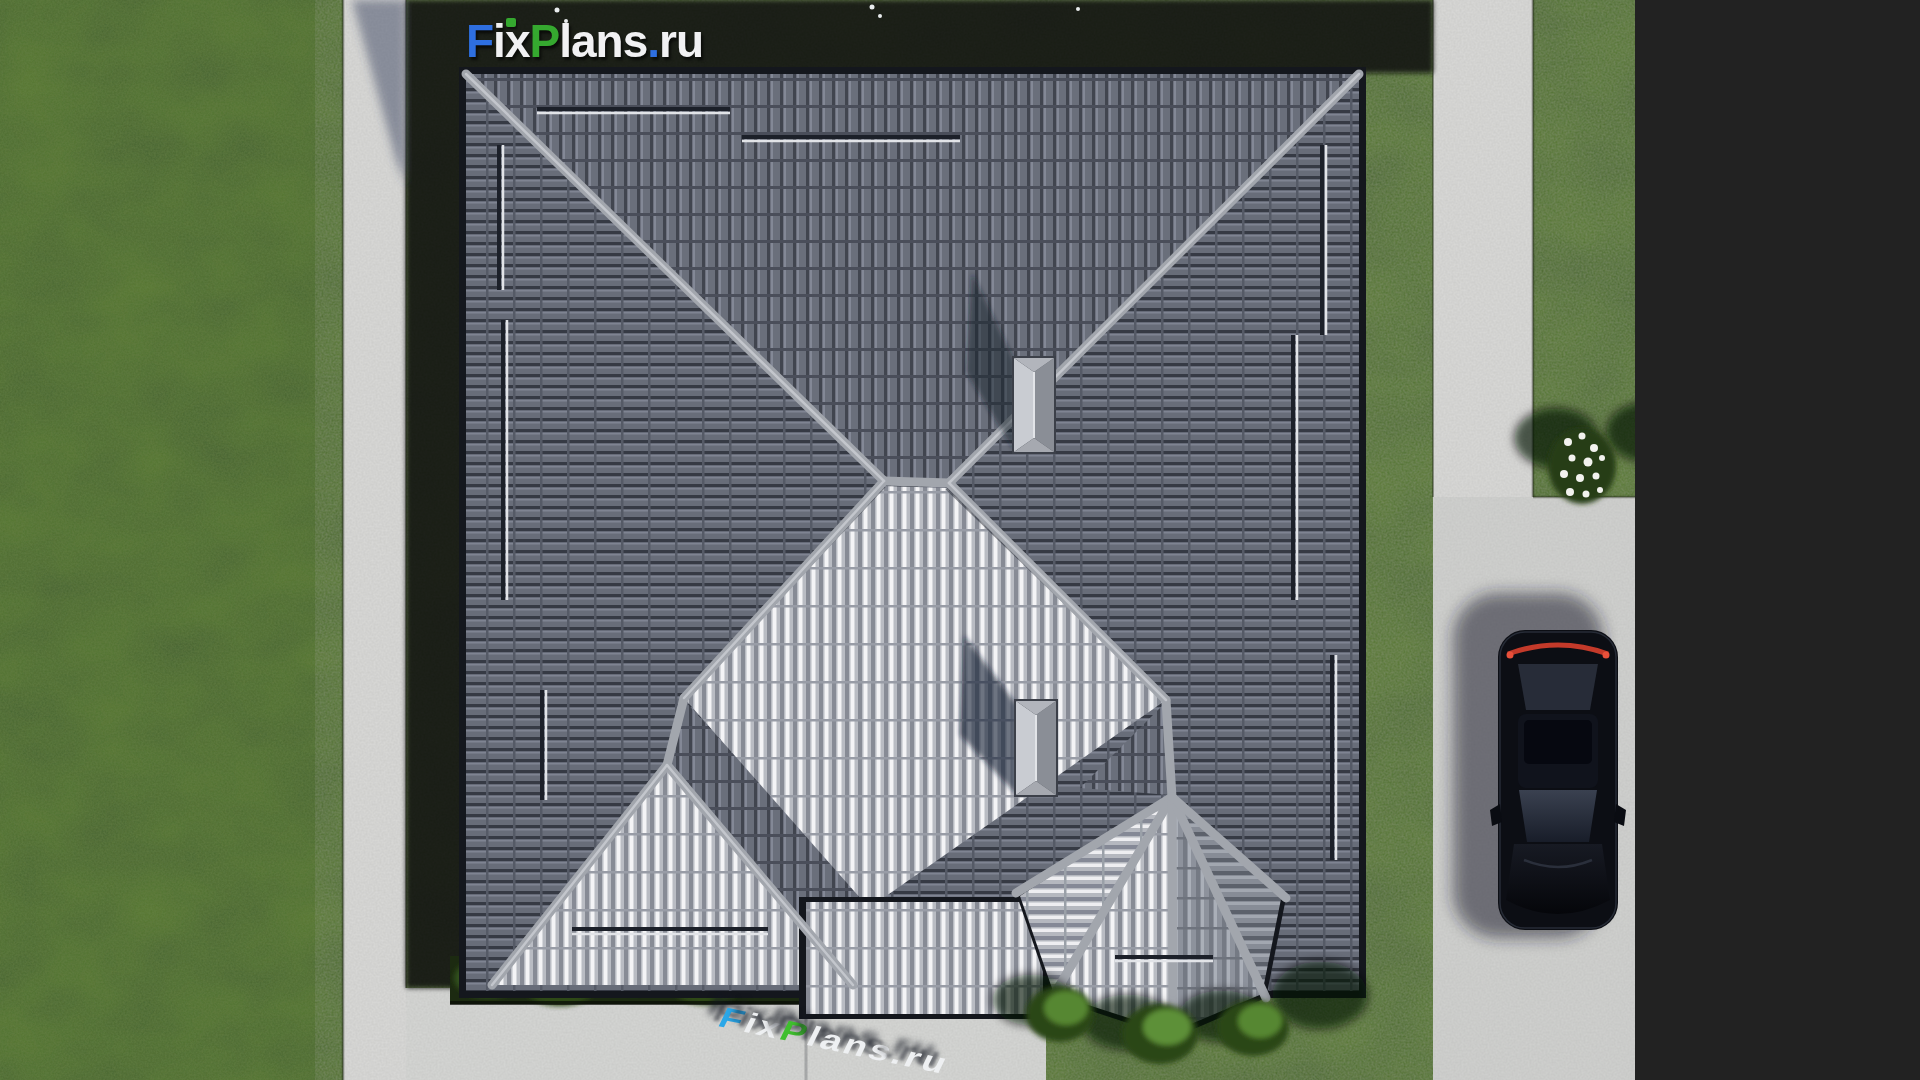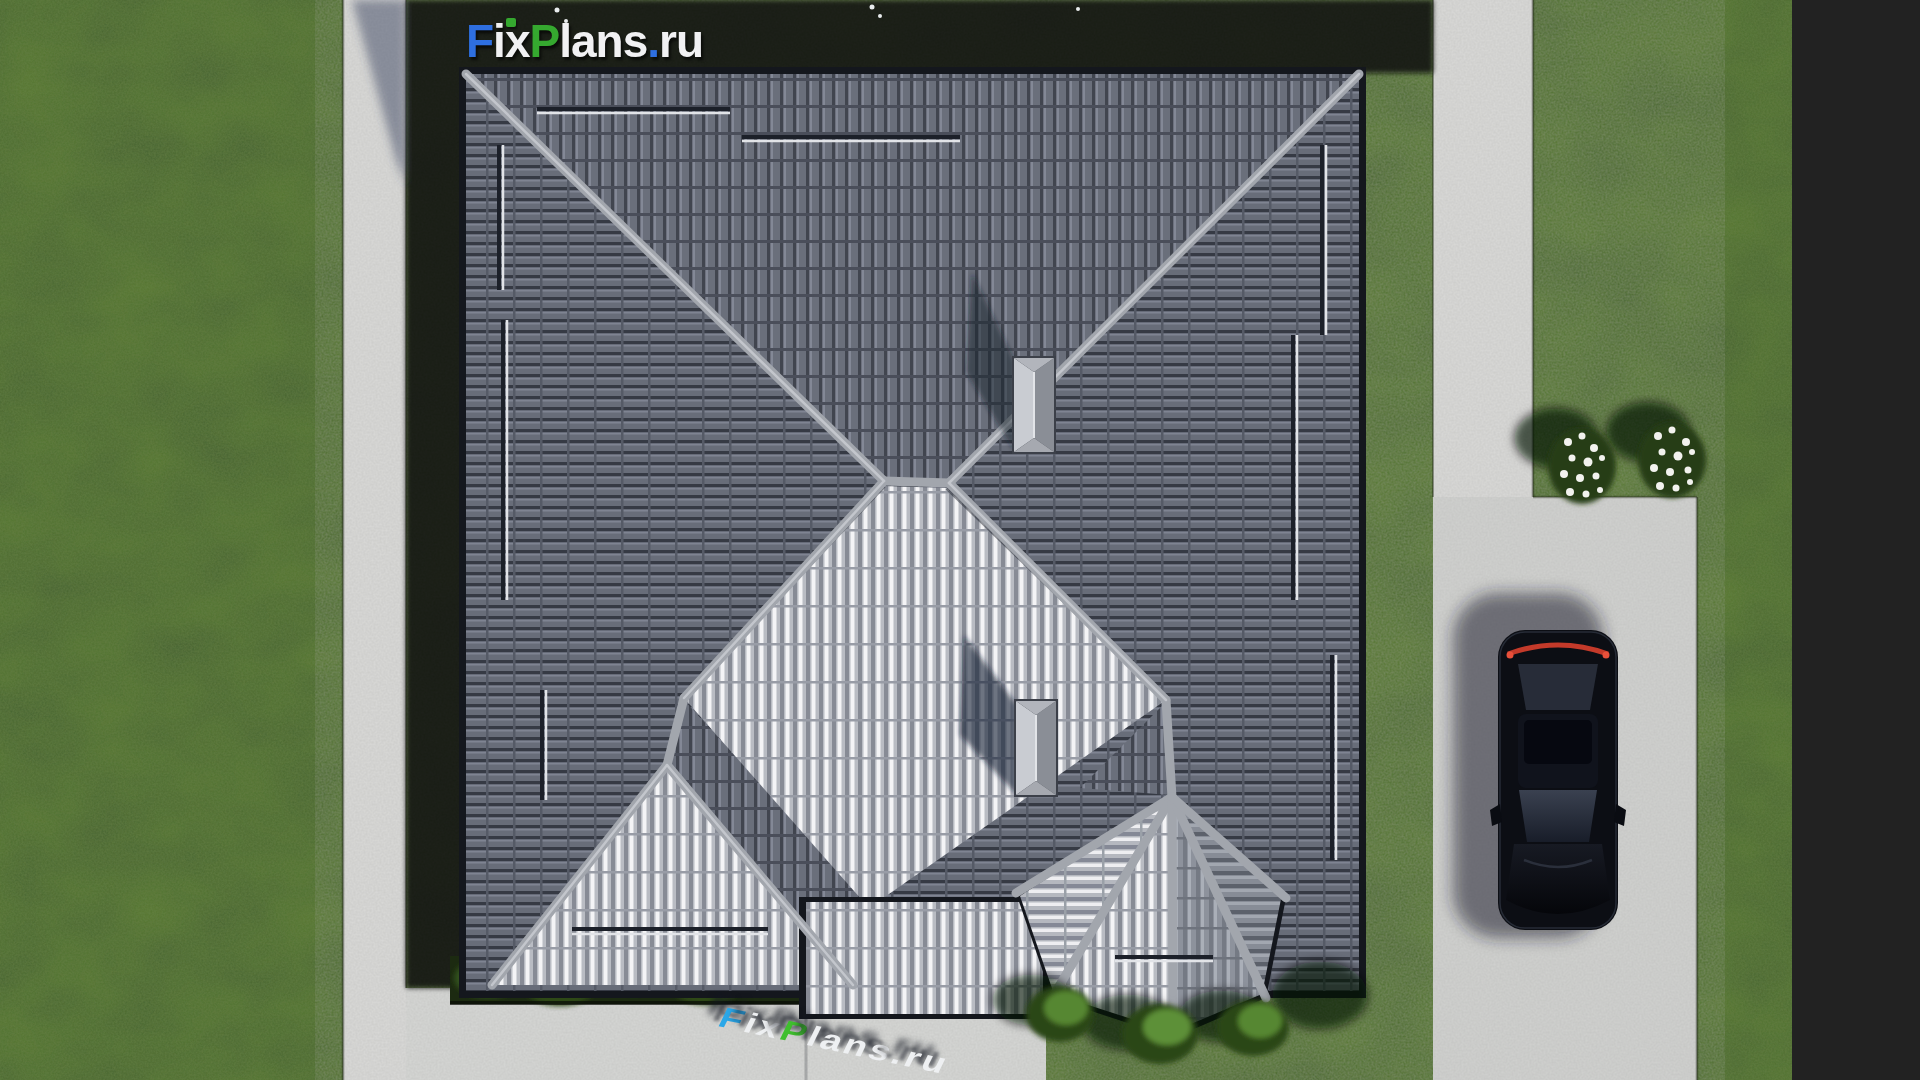--- a/index.html
+++ b/index.html
@@ -1,16 +1,16 @@
 <!DOCTYPE html>
 <html><head>
 <meta charset="utf-8">
 <style>
   html,body{margin:0;padding:0;background:#222;}
-  #stage{position:relative;width:1792px;height:1080px;overflow:hidden;
+  #stage{position:relative;width:1635px;height:1080px;overflow:hidden;
          font-family:"Liberation Sans",sans-serif;background:#4a6627;}
   #scene{position:absolute;left:0;top:0;}
   
   .logo-top{position:absolute;left:466px;top:14px;font-size:46px;font-weight:800;
     letter-spacing:-1px;white-space:nowrap;
     text-shadow:2px 3px 3px rgba(0,0,0,.65);user-select:none;}
   .lg-blue{color:#2e6fe0;}
   .lg-green{color:#35a82f;}
   .lg-white{color:#f1f1f3;}
   .i-wrap{position:relative;display:inline-block;}

